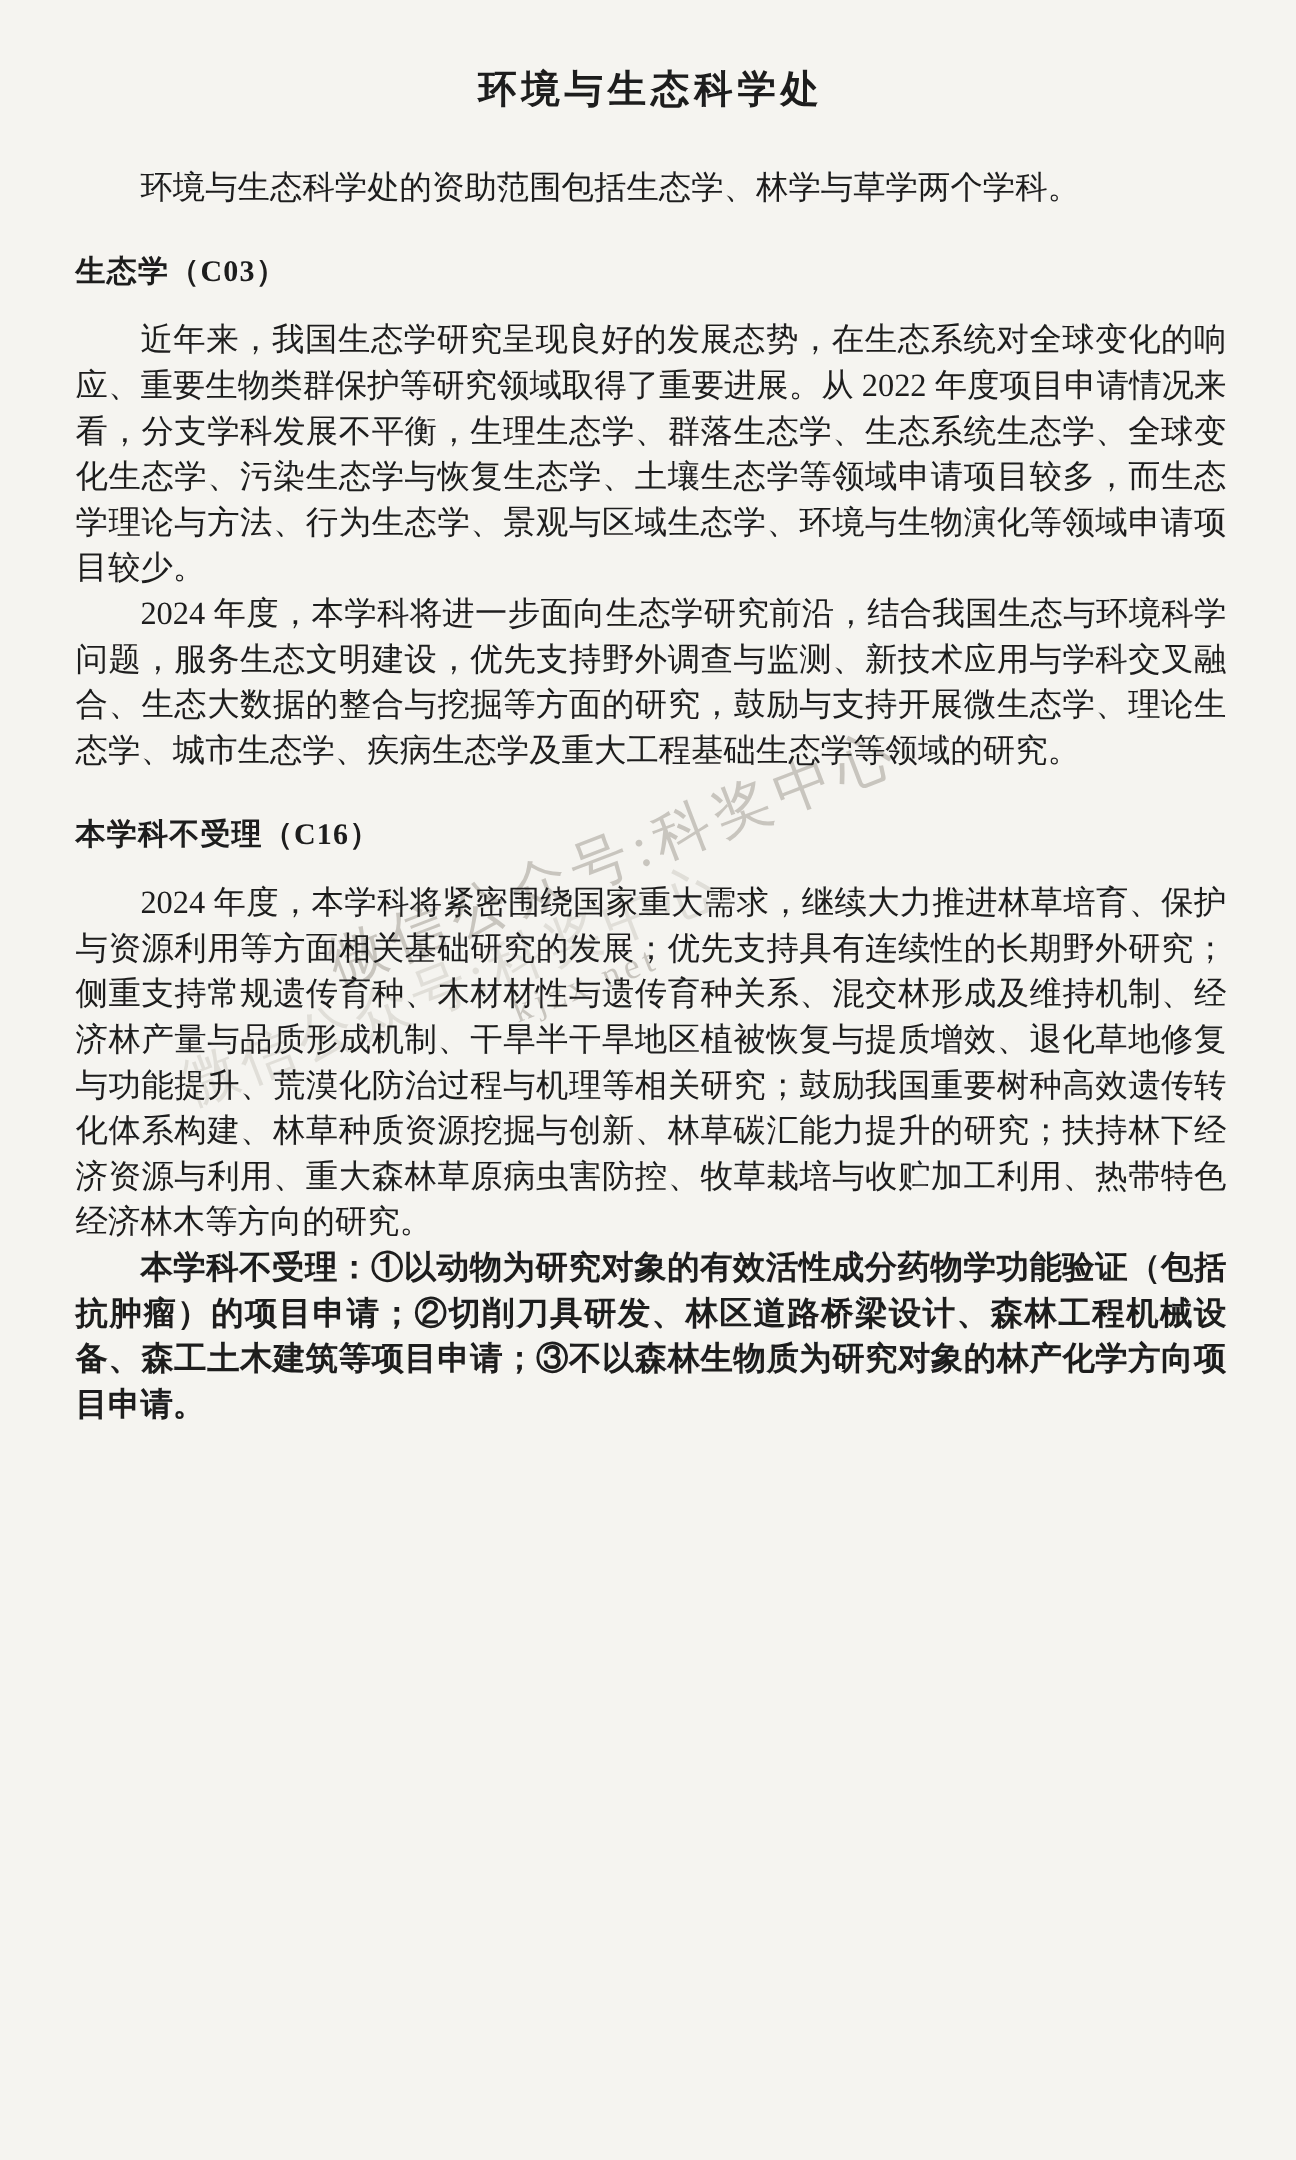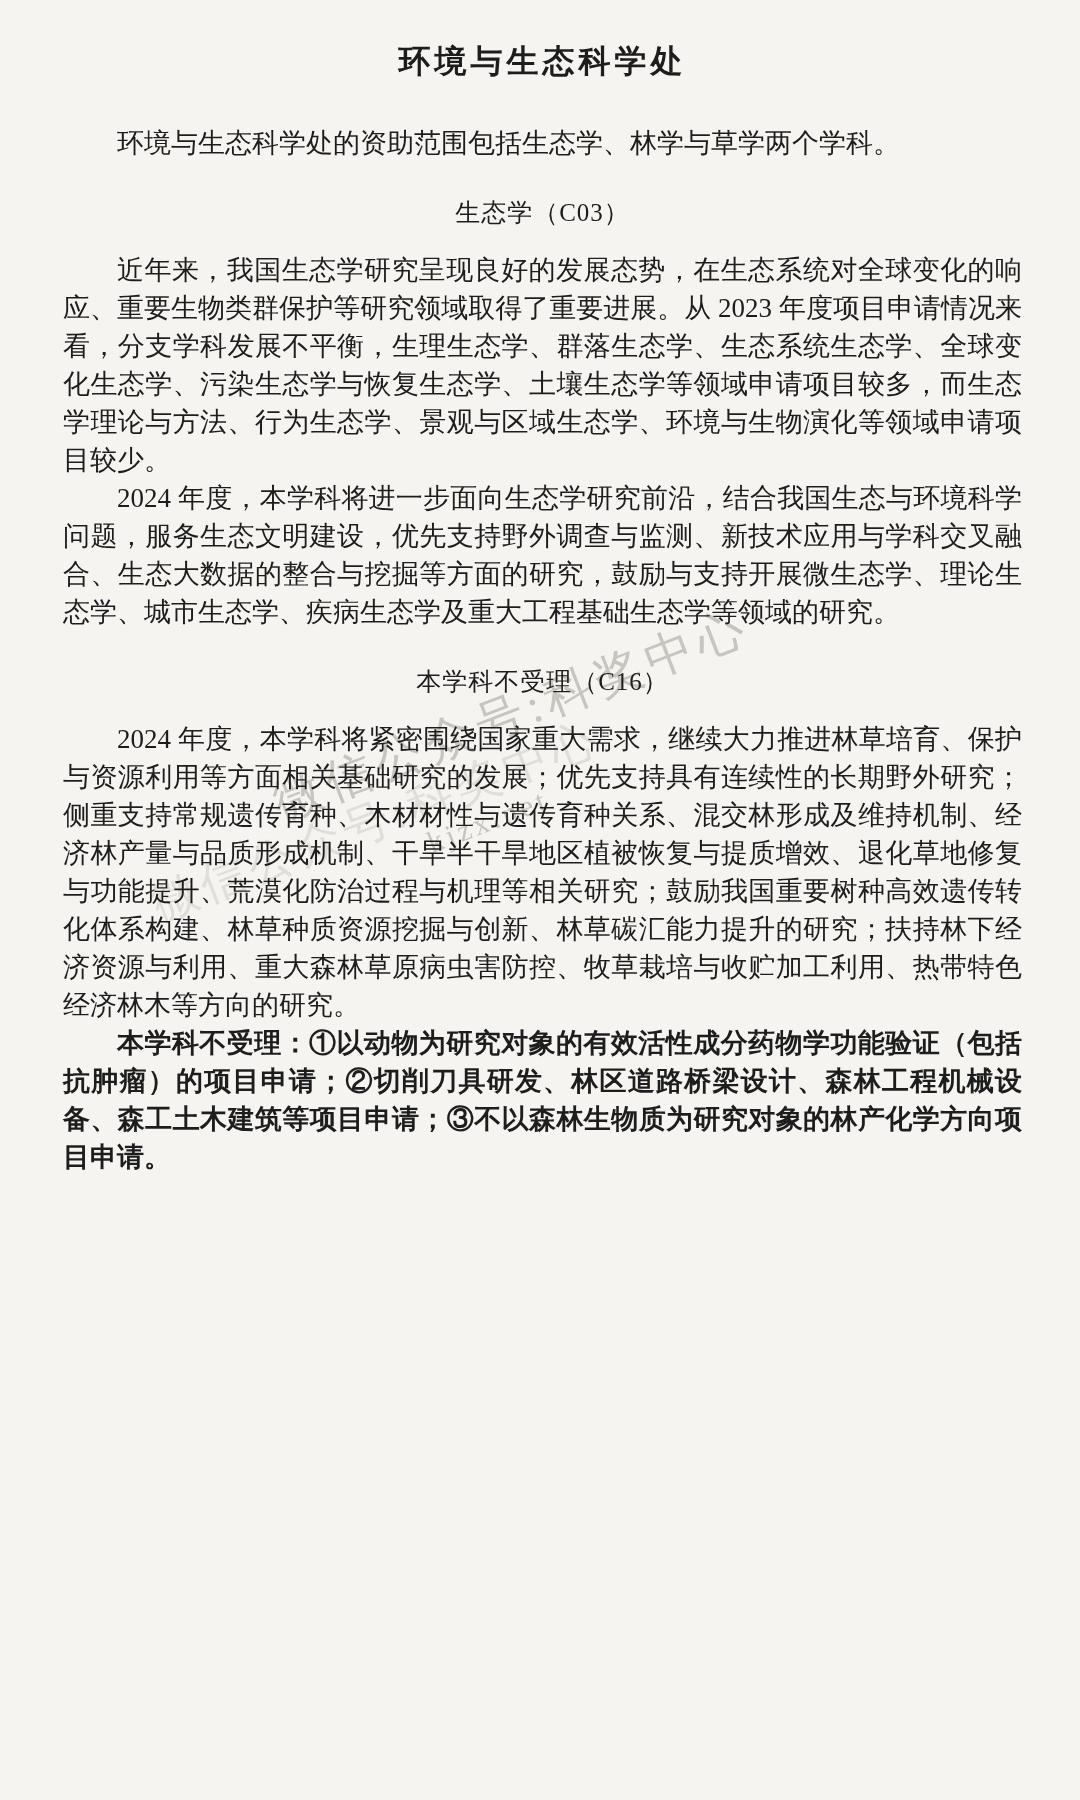--- a/index.html
+++ b/index.html
@@ -8,45 +8,45 @@
     background:#f5f4f0;
     font-family:"Liberation Serif","DejaVu Serif",serif;
     color:#1d1d1d;
     position:relative;
     overflow:hidden;
   }
   .page{
     position:absolute;inset:0;
     padding:30px 58px 0 63px;
     box-sizing:border-box;
+    margin-top:13px;
   }
   .doc-title{
     font-size:32px;
     font-weight:bold;
     text-align:center;
     letter-spacing:4px;
     margin:10px 0 40px 0;
   }
   .para{
     font-size:27px;
     line-height:38px;
     text-align:justify;
     text-indent:2em;
     margin:0;
     position:relative;
     z-index:2;
   }
   .section-heading{
     font-size:25px;
-    font-weight:normal;
+    font-weight:bold;
     margin:34px 0 22px 0;
     letter-spacing:1px;
     position:relative;
     z-index:2;
-    text-align:center;
   }
   .para.notice{
     font-weight:bold;
   }
   .watermark{
     position:absolute;
     transform:rotate(-21deg);
     color:rgba(138,132,122,0.42);
     text-align:center;
     pointer-events:none;
@@ -72,21 +72,21 @@
 <div class="watermark wm-echo">微信公众号:科奖中心</div>
 
 <div class="page">
 
   <h1 class="doc-title">环境与生态科学处</h1>
 
   <p class="para">环境与生态科学处的资助范围包括生态学、林学与草学两个学科。</p>
 
   <h2 class="section-heading">生态学（C03）</h2>
 
-  <p class="para">近年来，我国生态学研究呈现良好的发展态势，在生态系统对全球变化的响应、重要生物类群保护等研究领域取得了重要进展。从 2023 年度项目申请情况来看，分支学科发展不平衡，生理生态学、群落生态学、生态系统生态学、全球变化生态学、污染生态学与恢复生态学、土壤生态学等领域申请项目较多，而生态学理论与方法、行为生态学、景观与区域生态学、环境与生物演化等领域申请项目较少。</p>
+  <p class="para">近年来，我国生态学研究呈现良好的发展态势，在生态系统对全球变化的响应、重要生物类群保护等研究领域取得了重要进展。从 2022 年度项目申请情况来看，分支学科发展不平衡，生理生态学、群落生态学、生态系统生态学、全球变化生态学、污染生态学与恢复生态学、土壤生态学等领域申请项目较多，而生态学理论与方法、行为生态学、景观与区域生态学、环境与生物演化等领域申请项目较少。</p>
   <p class="para">2024 年度，本学科将进一步面向生态学研究前沿，结合我国生态与环境科学问题，服务生态文明建设，优先支持野外调查与监测、新技术应用与学科交叉融合、生态大数据的整合与挖掘等方面的研究，鼓励与支持开展微生态学、理论生态学、城市生态学、疾病生态学及重大工程基础生态学等领域的研究。</p>
 
   <h2 class="section-heading">本学科不受理（C16）</h2>
 
   <p class="para">2024 年度，本学科将紧密围绕国家重大需求，继续大力推进林草培育、保护与资源利用等方面相关基础研究的发展；优先支持具有连续性的长期野外研究；侧重支持常规遗传育种、木材材性与遗传育种关系、混交林形成及维持机制、经济林产量与品质形成机制、干旱半干旱地区植被恢复与提质增效、退化草地修复与功能提升、荒漠化防治过程与机理等相关研究；鼓励我国重要树种高效遗传转化体系构建、林草种质资源挖掘与创新、林草碳汇能力提升的研究；扶持林下经济资源与利用、重大森林草原病虫害防控、牧草栽培与收贮加工利用、热带特色经济林木等方向的研究。</p>
   <p class="para notice">本学科不受理：①以动物为研究对象的有效活性成分药物学功能验证（包括抗肿瘤）的项目申请；②切削刀具研发、林区道路桥梁设计、森林工程机械设备、森工土木建筑等项目申请；③不以森林生物质为研究对象的林产化学方向项目申请。</p>
 
 </div>
 
 </body></html>

